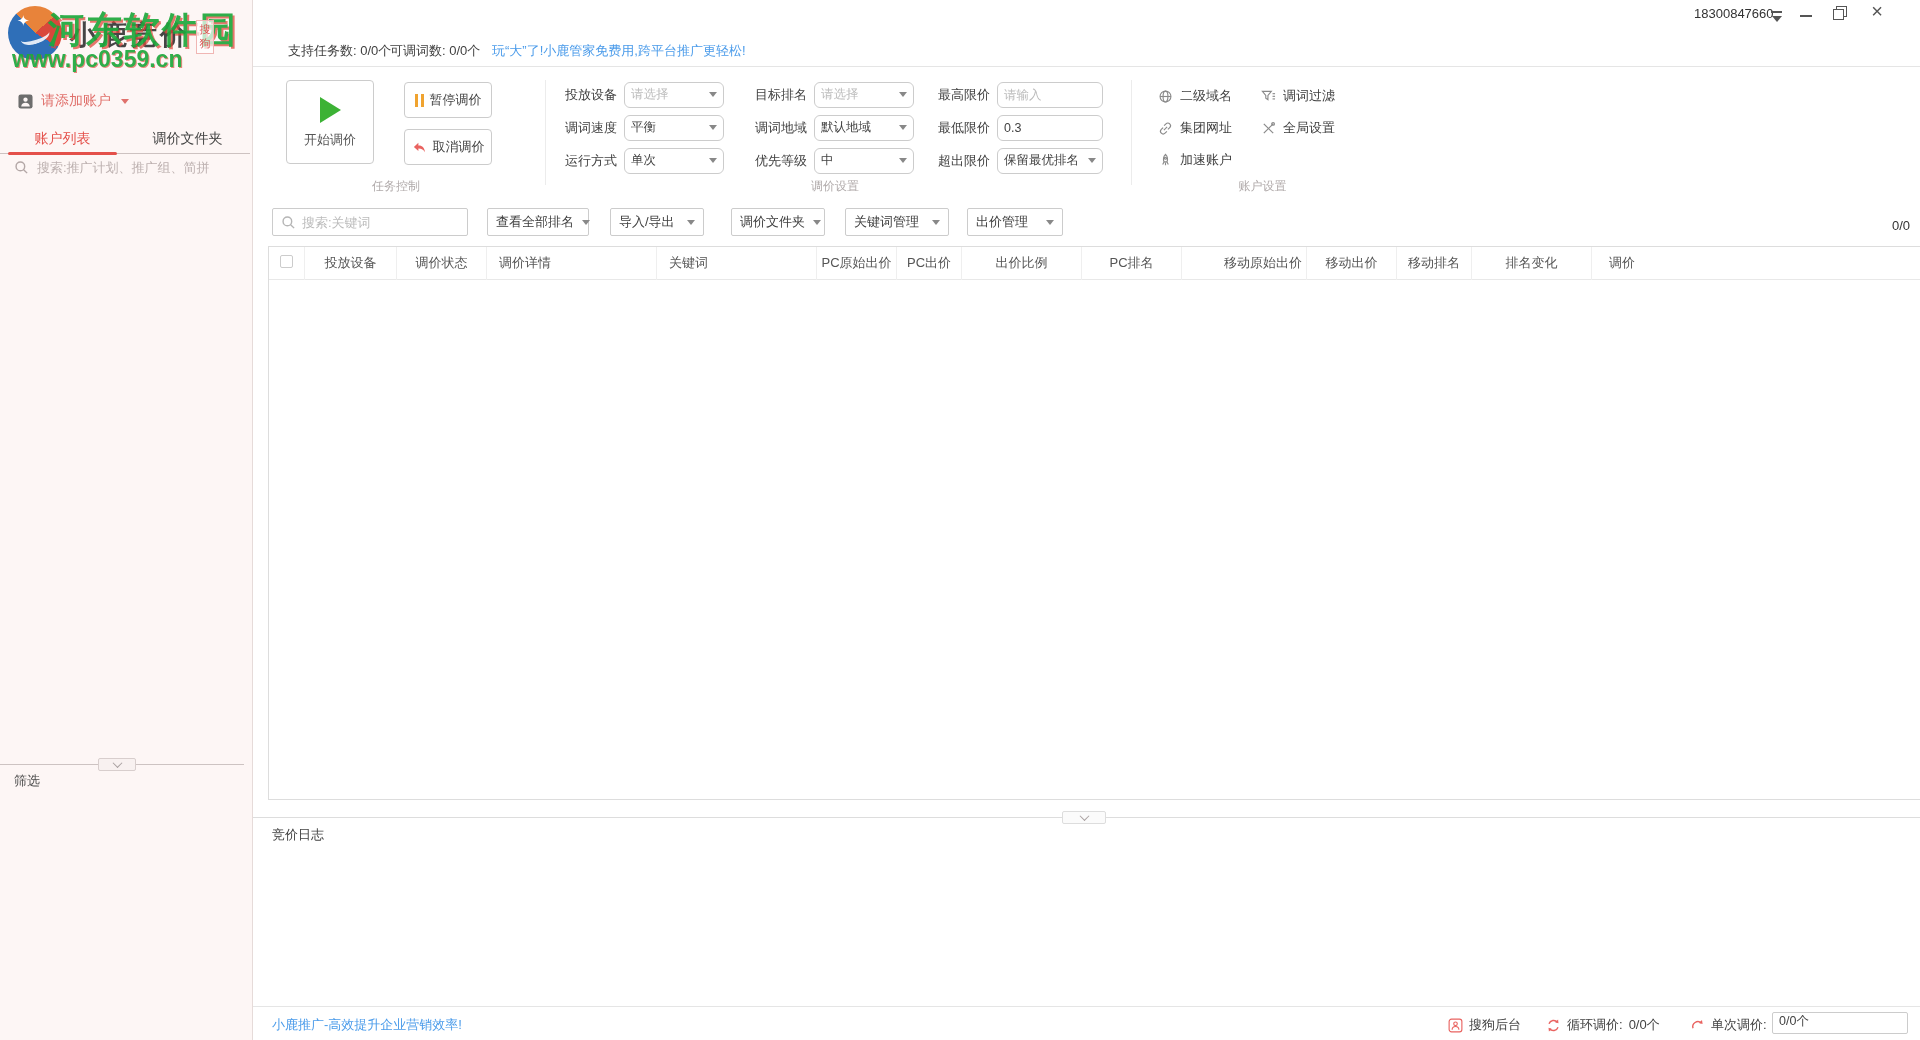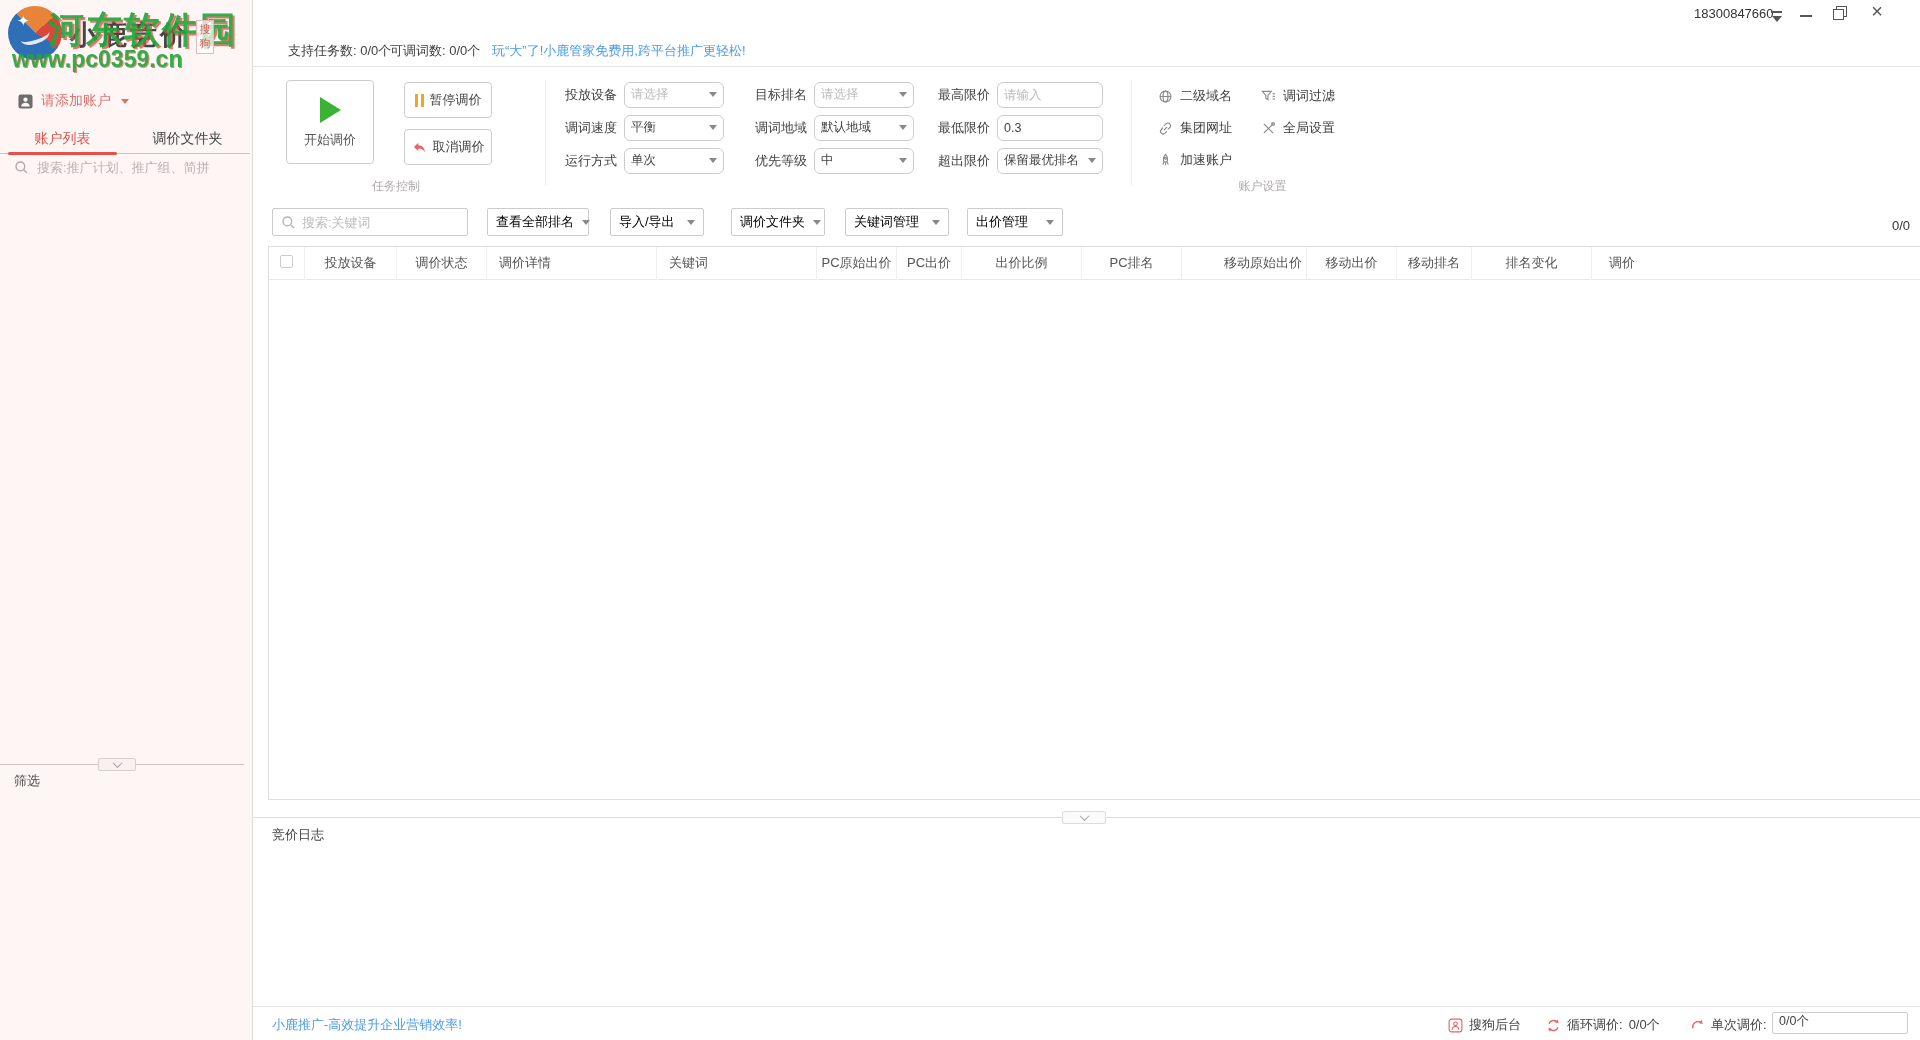--- a/index.html
+++ b/index.html
@@ -112,21 +112,21 @@
   .acct-item { display:flex; align-items:center; gap:7px; color:#404040; cursor:pointer; white-space:nowrap; }
   .gicon { width:15px; height:15px; flex:none; }
 
   
   #kw-search { left:272px; top:208px; width:196px; height:28px; border:1px solid #ccc; border-radius:2px;
     background:#fff; display:flex; align-items:center; gap:6px; padding:0 8px; }
   #kw-search input { border:none; outline:none; flex:1; font-size:13px; color:#555;
     background:transparent; font-family:inherit; }
   #kw-search input::placeholder { color:#bbb; }
   .dd-btn { top:208px; height:28px; border:1px solid #ccc; border-radius:2px; background:#fff;
-    display:flex; align-items:center; justify-content:space-between; padding:0 8px; color:#000000;
+    display:flex; align-items:center; justify-content:space-between; padding:0 8px; color:#404040;
     cursor:pointer; white-space:nowrap; gap:8px; }
   #counter { left:1845px; top:218px; width:65px; text-align:right; color:#333; }
 
   
   #grid { left:268px; top:246px; width:1652px; height:554px; border:1px solid #ddd;
     border-right:none; background:#fff; overflow:hidden; }
   #thead { display:flex; height:33px; align-items:center; border-bottom:1px solid #e8e8e8;
     color:#555; }
   .th { flex:none; text-align:center; border-right:1px solid #efefef; white-space:nowrap;
     overflow:hidden; padding:0 4px; line-height:32px; height:33px; }
@@ -297,20 +297,21 @@
       </div>
     </div>
     <div class="field">
       <span class="flabel">超出限价</span>
       <div class="sel wide">
         <span class="v">保留最优排名</span>
         <i class="caret-g"></i>
       </div>
     </div>
   </div>
+  <div class="abs group-label" id="lbl-bid">调价设置</div>
   <div class="abs vsep" style="left:1131px"></div>
 
   <div class="abs" id="acct-grid">
     <div class="acct-item">
       <svg class="gicon" viewBox="0 0 16 16" fill="none" stroke="#8a8a8a" stroke-width="1.2">
         <circle cx="8" cy="8" r="5.8"></circle>
           <ellipse cx="8" cy="8" rx="2.6" ry="5.8"></ellipse>
           <line x1="2.2" y1="8" x2="13.8" y2="8"></line>
       </svg>
       <span>二级域名</span>

